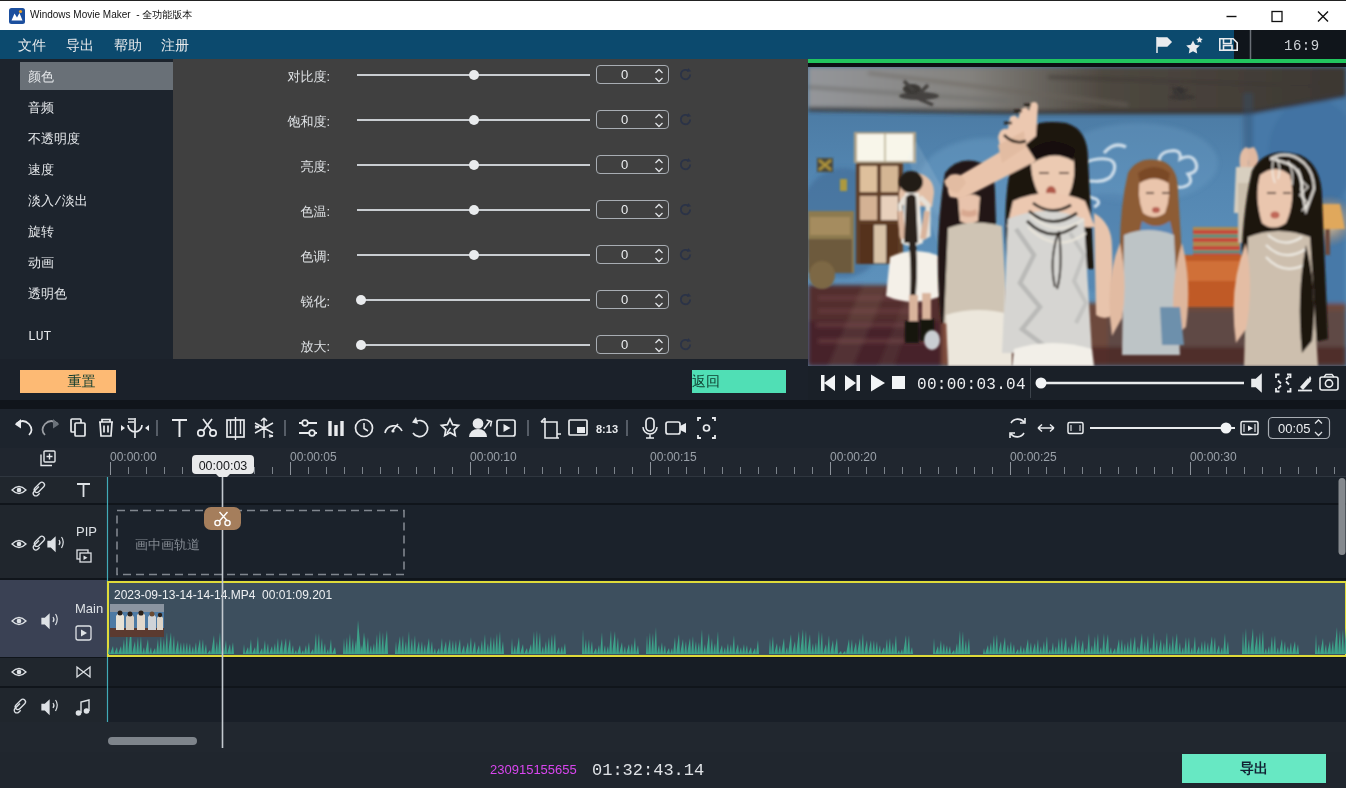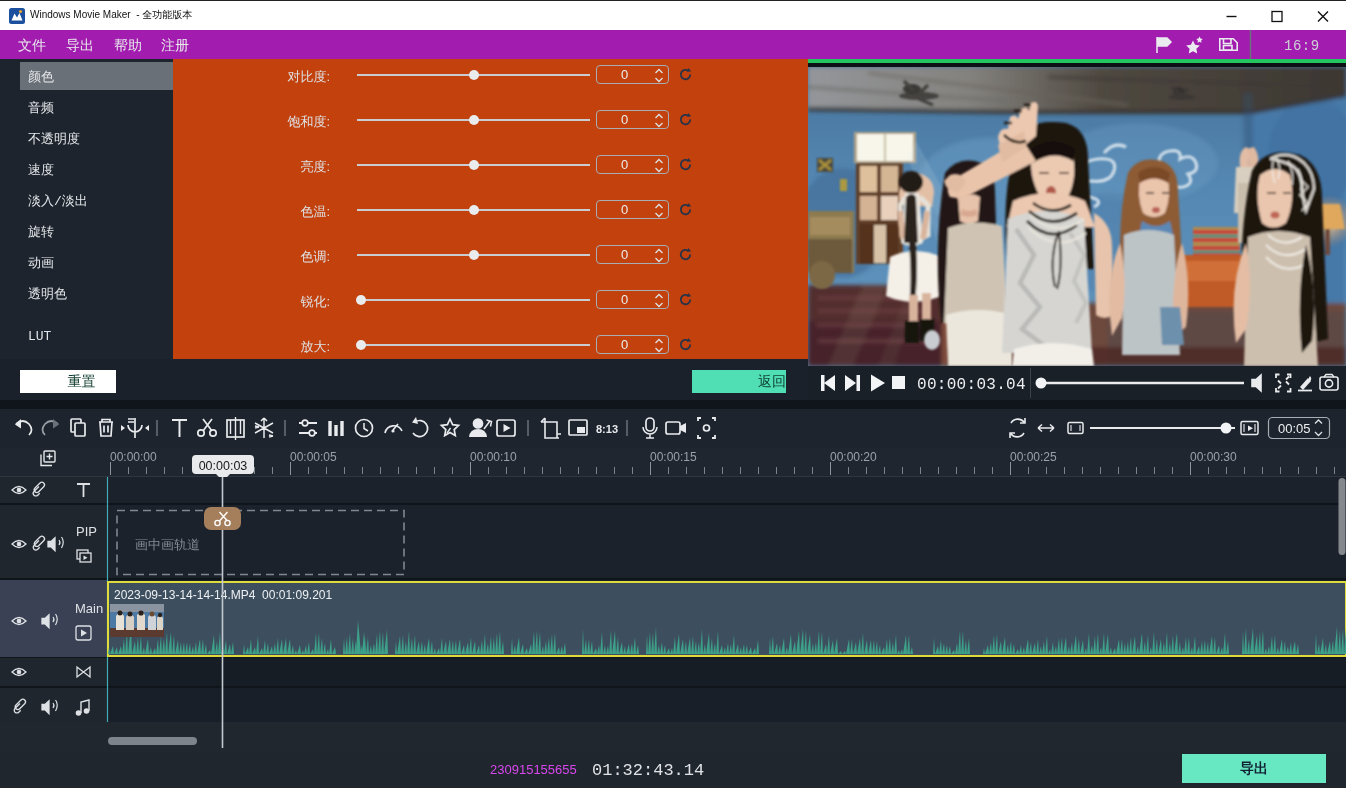--- a/index.html
+++ b/index.html
@@ -4,33 +4,33 @@
 <style>
 * { margin:0; padding:0; box-sizing:border-box; }
 html,body { width:1346px; height:788px; overflow:hidden; background:#10151b;
   font-family:"Liberation Sans", sans-serif; }
 #app { position:relative; width:1346px; height:788px; }
 .abs { position:absolute; }
 
 #titlebar { left:0; top:0; width:1346px; height:30px; background:#fff; border-top:1px solid #222; }
 #titlebar .ttxt { left:30px; top:7px; font-size:10px; color:#111; }
 
-#menubar { left:0; top:30px; width:1346px; height:29px; background:#a21caf; }
+#menubar { left:0; top:30px; width:1234px; height:29px; background:#0c4a6e; }
 .mitem { position:absolute; top:7px; font-size:14px; color:#e8eaec; }
 
 #sidebar { left:0; top:59px; width:173px; height:300px; background:#1d242d; }
 #sidebar .sel { position:absolute; left:20px; top:3px; width:153px; height:28px; background:#697077; }
 .sitem { position:absolute; left:28px; font-size:13px; color:#e4e7ea;font-family:Liberation Mono, monospace; }
-#resetbtn { position:absolute; left:20px; top:11px; width:96px; height:23px; background:#ffffff;
+#resetbtn { position:absolute; left:20px; top:11px; width:96px; height:23px; background:#fdba74;
   color:#0d3b2d; font-size:14px; text-align:center; line-height:23px;padding-left:27px; }
 
-#midpanel { left:173px; top:59px; width:635px; height:300px; background:#c2410c; }
+#midpanel { left:173px; top:59px; width:635px; height:300px; background:#404040; }
 #midbottom { left:0px; top:359px; width:808px; height:41px; background:#1b212a; }
 #backbtn { position:absolute; left:692px; top:11px; width:94px; height:23px; background:#50dfb5;
-  color:#0d3b2d; font-size:14px; text-align:right; line-height:23px; }
+  color:#0d3b2d; font-size:14px; text-align:left; line-height:23px; }
 .srow { position:absolute; left:0; width:635px; height:20px; }
 .slabel { position:absolute; right:478px; top:3px; font-size:13px; color:#dfe2e5; }
 .strack { position:absolute; left:184px; top:9px; width:233px; height:2px; background:#c9cdd1; }
 .sthumb { position:absolute; top:5px; width:10px; height:10px; border-radius:50%; background:#e9ebed; }
 .spin { position:absolute; left:423px; top:0px; width:73px; height:19px; border:1px solid #a8adb3;
   border-radius:4px; color:#eceef0; font-size:13px; }
 .spin .v { position:absolute; left:0; right:16px; top:1px; text-align:center; }
 .rst { position:absolute; left:505px; top:2px; width:15px; height:15px; }
 
 #preview { left:808px; top:59px; width:538px; height:341px; background:#22c55e; }

